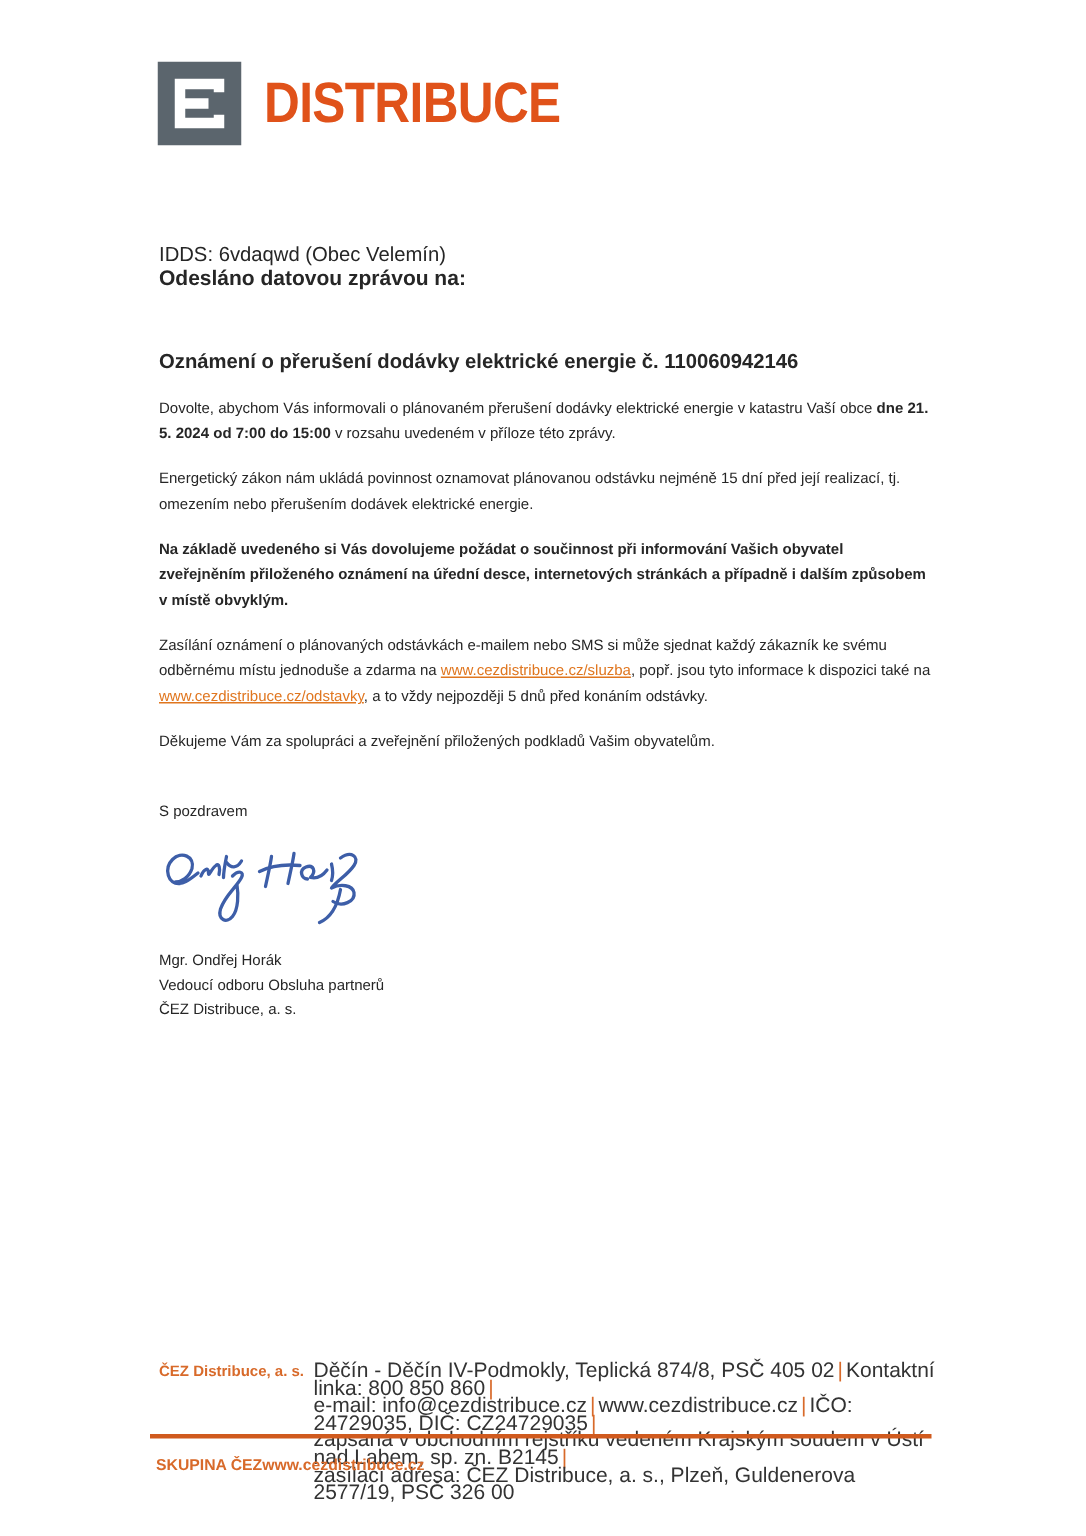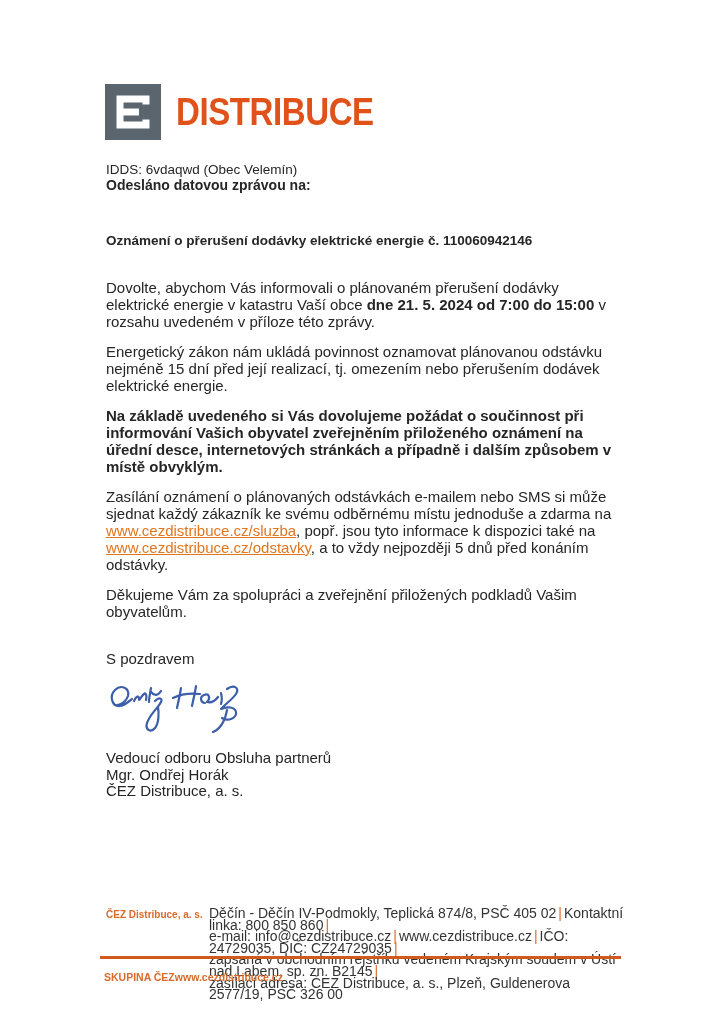--- a/index.html
+++ b/index.html
@@ -7,35 +7,35 @@
   body { font-family: "Liberation Sans", "DejaVu Sans", sans-serif; }
   .page {
     position: relative;
     width: 724px; height: 1024px;
     margin: 0 auto;
     background: #ffffff;
     color: #262626;
     overflow: hidden;
   }
   
-  .logo { position: absolute; left: 105px; top: 41px; display: flex; align-items: center; margin-top: 43px; }
+  .logo { position: absolute; left: 105px; top: 41px; display: flex; align-items: center; }
   .logo-square { width: 56px; height: 56px; display: block; }
   .wordmark {
     margin-left: 15px;
     font-size: 38px; font-weight: bold; color: #E0521A;
     letter-spacing: -0.5px;
     transform: scaleX(0.87); transform-origin: left center;
     white-space: nowrap;
   }
   
   .sent-label { position: absolute; left: 106px; top: 133px; font-size: 14px; font-weight: bold; margin-top: 44px; }
   .recipient  { position: absolute; left: 106px; top: 162px; font-size: 13.5px; }
   .subject    { position: absolute; left: 106px; top: 233px; font-size: 13.5px; font-weight: bold; }
   
-  .body-col { position: absolute; left: 106px; top: 279px; width: 516px; font-size: 15px; line-height: 17px; }
+  .body-col { position: absolute; left: 106px; top: 264px; width: 516px; font-size: 10px; line-height: 17px; }
   .body-col p { margin: 0 0 13px 0; }
   .body-col p.bold { font-weight: bold; }
   .closing { margin-top: 30px !important; }
   a.doc-link { color: #E0761F; text-decoration: underline; cursor: pointer; text-align: center; }
   .signature-wrap { margin-top: 12px; height: 70px; }
   .sig-svg { width: 140px; height: 70px; display: block; }
   .signer { line-height: 16.5px; }
   
   .footer-company {
     position: absolute; left: 106px; top: 909px;
@@ -99,22 +99,22 @@
           <path d="M67 18 C75 14 84 13 94 14"></path>
           <path d="M99 23 C95 23 93 17 98 15 C103 13 105 18 101 22 C105 23 109 21 112 17"></path>
           <path d="M115 13 C116 17 116 21 115 24"></path>
           <path d="M121 9 C128 4 134 8 130 14 C126 20 119 24 115 29 C121 26 129 27 130 32 C131 38 122 42 116 38"></path>
           <path d="M121 30 C119 41 114 49 107 52"></path>
         </g>
       </svg>
     </div>
 
     <div class="signer">
+      <div>Mgr. Ondřej Horák</div>
       <div>Vedoucí odboru Obsluha partnerů</div>
-      <div>Mgr. Ondřej Horák</div>
       <div>ČEZ Distribuce, a. s.</div>
     </div>
   </div>
 
   <div class="footer-company">ČEZ Distribuce, a. s.</div>
   <div class="footer-lines" id="footer-lines">
       <div><span>Děčín - Děčín IV-Podmokly, Teplická 874/8, PSČ 405 02</span><span class="pipe">|</span><span>Kontaktní linka: 800 850 860</span><span class="pipe">|</span></div>
       <div><span>e-mail: info@cezdistribuce.cz</span><span class="pipe">|</span><span>www.cezdistribuce.cz</span><span class="pipe">|</span><span>IČO: 24729035, DIČ: CZ24729035</span><span class="pipe">|</span></div>
       <div><span>zapsaná v obchodním rejstříku vedeném Krajským soudem v Ústí nad Labem, sp. zn. B2145</span><span class="pipe">|</span></div>
       <div><span>zasílací adresa: ČEZ Distribuce, a. s., Plzeň, Guldenerova 2577/19, PSČ 326 00</span></div>

